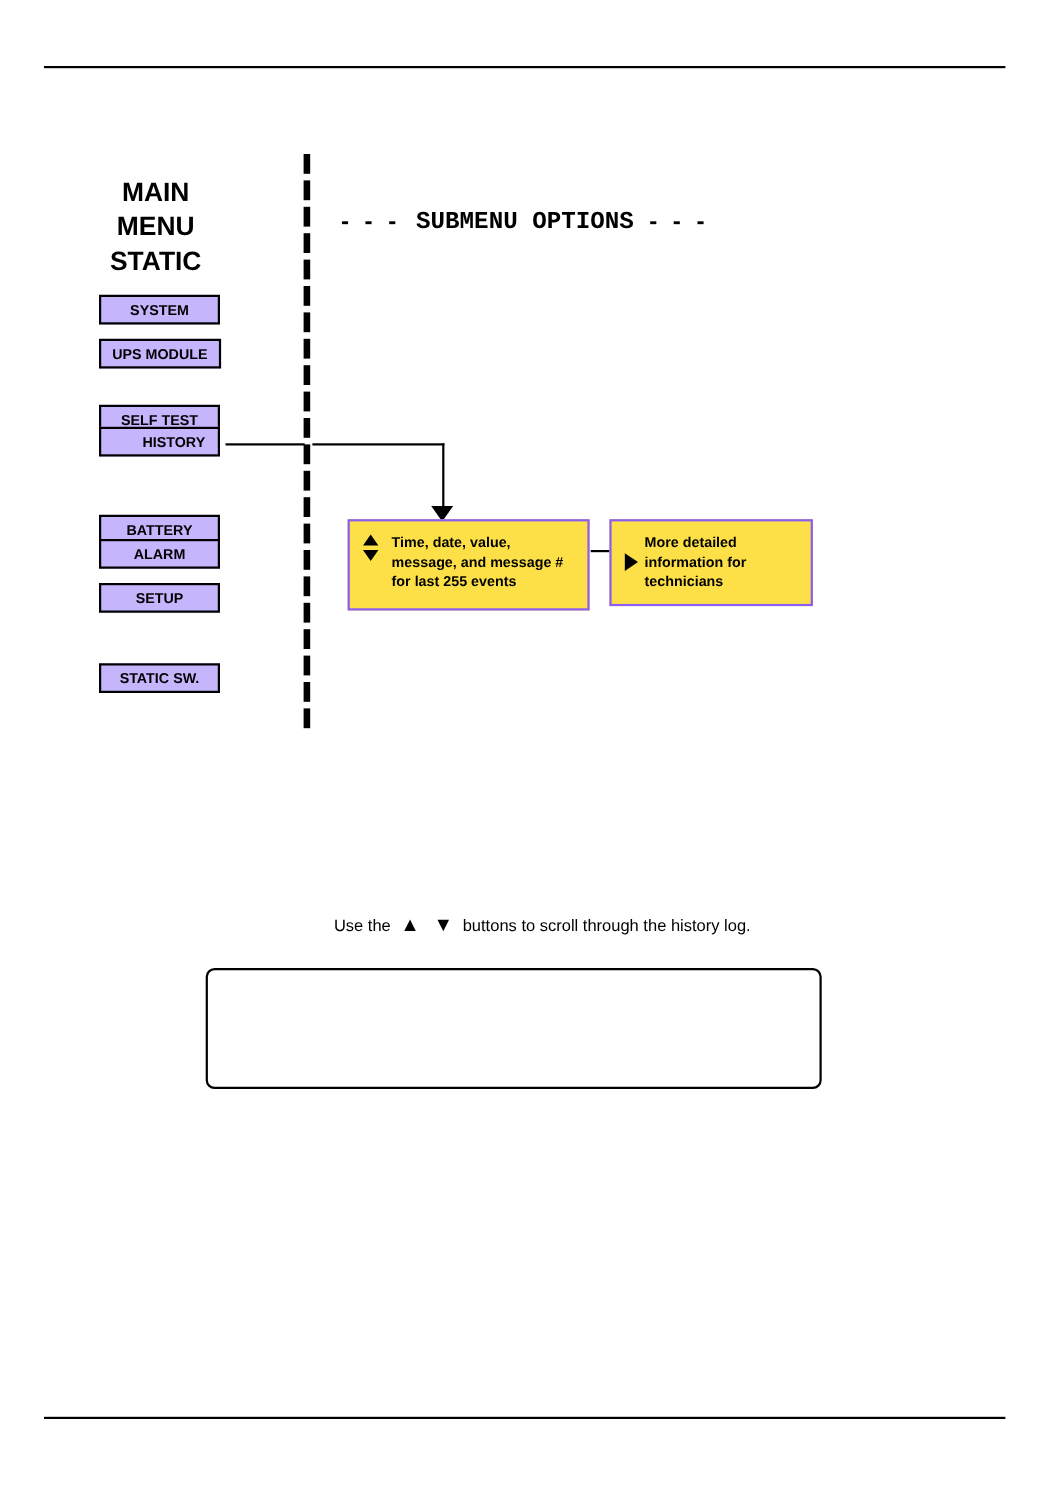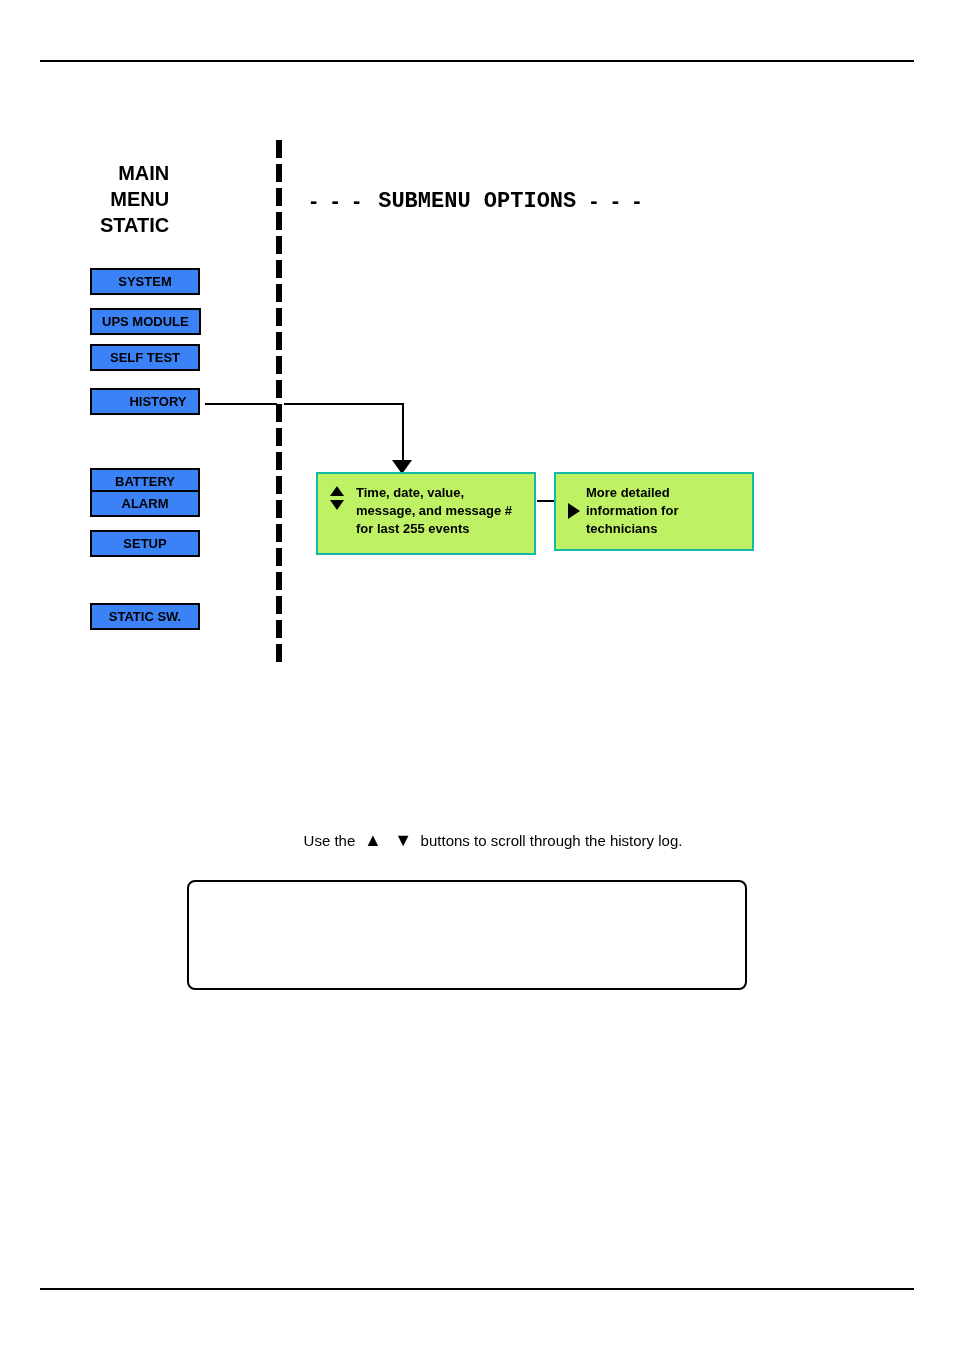--- a/index.html
+++ b/index.html
@@ -34,23 +34,23 @@
       height: 2px;
       background: #000;
     }
 
     
     .main-menu-label {
       position: absolute;
       left: 100px;
       top: 80px;
       font-weight: bold;
-      font-size: 20px;
+      font-size: 24px;
       line-height: 1.3;
-      text-align: right;
+      text-align: center;
     }
 
     .bar-segment {
       width: 6px;
       height: 18px;
       background: #000;
       margin-bottom: 6px;
     }
 
     .dashes {
@@ -60,30 +60,30 @@
     }
 
     
     .menu-box {
       position: absolute;
       left: 90px;
       border: 2px solid #000;
       padding: 4px 10px;
       font-weight: bold;
       font-size: 13px;
-      background: #3b82f6;
+      background: #c4b5fd;
       min-width: 110px;
       text-align: center;
     }
 
     
     .content-box {
       position: absolute;
-      border: 2px solid #14b8a6;
-      background: #bef264;
+      border: 2px solid #8b5cf6;
+      background: #fde047;
       padding: 10px 12px;
       font-size: 14px;
     }
 
     
     .tri-up {
       display: inline-block;
       width: 0;
       height: 0;
       border-left: 7px solid transparent;
@@ -158,21 +158,21 @@
 </div>
 
 <div class="menu-box" style="top:268px;">
   <span>SYSTEM</span>
 </div>
 
 <div class="menu-box" style="top:308px;">
   <span>UPS MODULE</span>
 </div>
 
-<div class="menu-box" style="top:344px;">
+<div class="menu-box" style="top:368px;">
   <span>SELF TEST</span>
 </div>
 
 <div class="menu-box" style="top:388px;padding-left:36px;">
   <span>HISTORY</span>
 </div>
 
 <div class="menu-box" style="top:468px;">
   <span>BATTERY</span>
 </div>
@@ -202,21 +202,21 @@
     <span style="display:flex; flex-direction:column; align-items:center; margin-right:8px; margin-top:2px;">
       <span class="tri-up"></span>
       <span class="tri-down" style="margin-top:4px;"></span>
     </span>
     <span style="font-size:13px; font-weight:bold; line-height:1.4;">Time, date, value, message, and message # for last 255 events</span>
   </div>
 </div>
 
 <div style="position:absolute; top:500px; left:537px; width:18px; height:2px; background:#000;"></div>
 
-<div class="content-box" style="position:absolute; top:472px; left:554px; width:200px;">
+<div class="content-box" style="position:absolute; top:472px; left:554px; width:185px;">
   <div style="display:flex; align-items:center;">
     <span class="tri-right"></span>
     <span style="font-size:13px; font-weight:bold; line-height:1.4;">More detailed information for technicians</span>
   </div>
 </div>
 
 <div style="position:absolute; top:830px; left:0; width:954px; text-align:center;padding-left:32px;">
   <span style="font-size:15px;">Use the&nbsp;</span>
   <span style="font-size:18px; font-weight:bold;">▲</span>
   <span style="font-size:18px; font-weight:bold; margin-left:8px;">▼</span>

